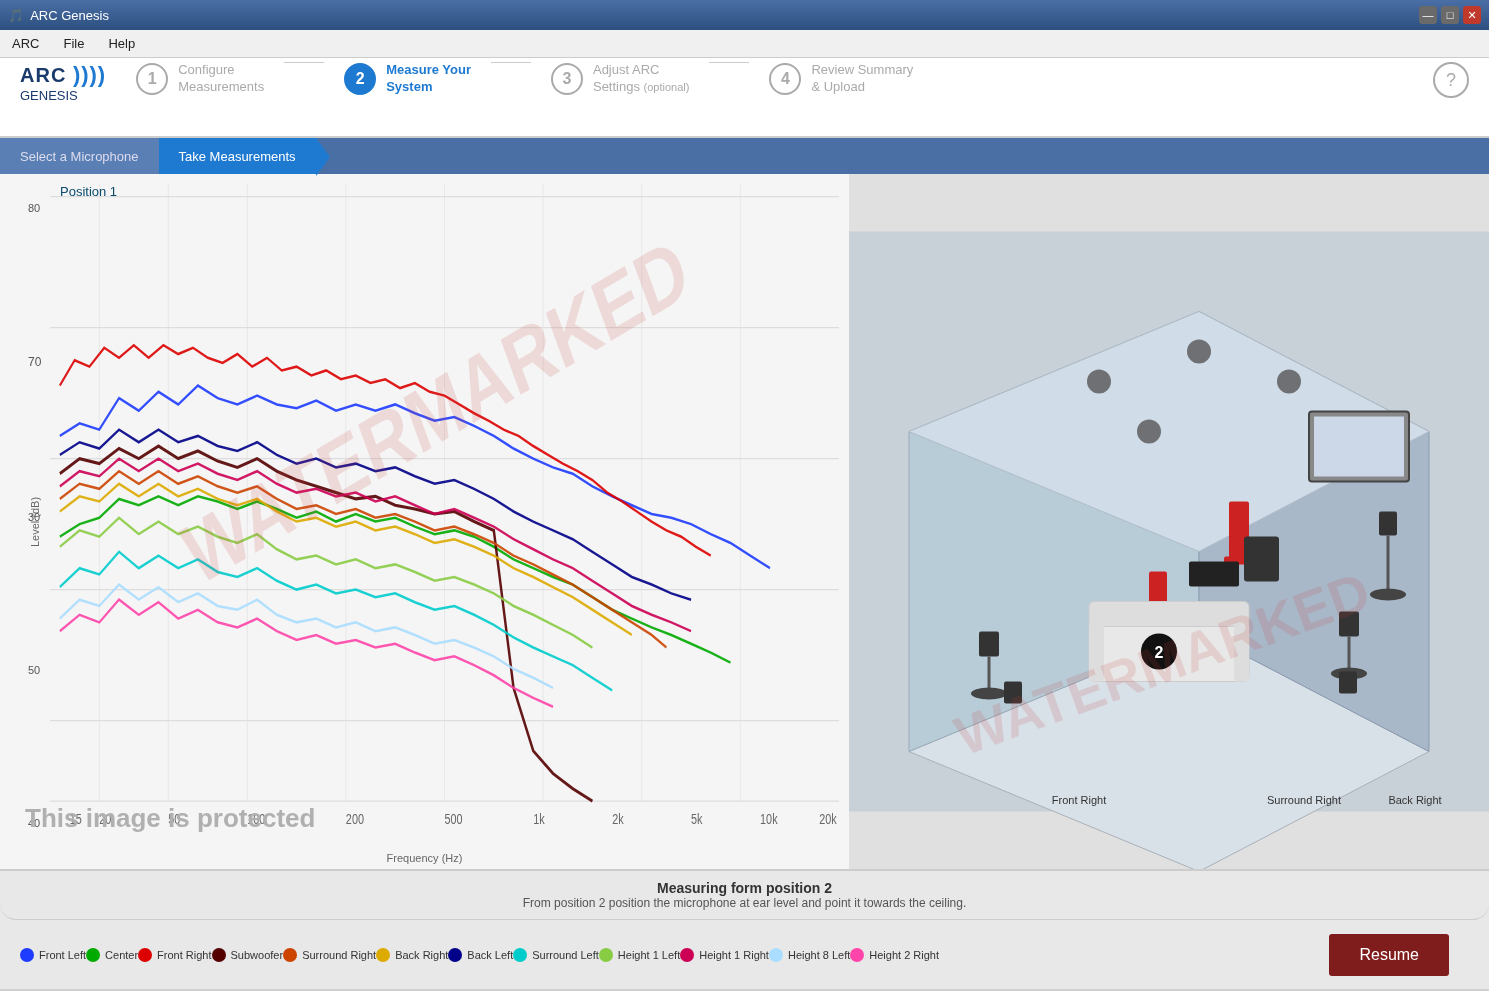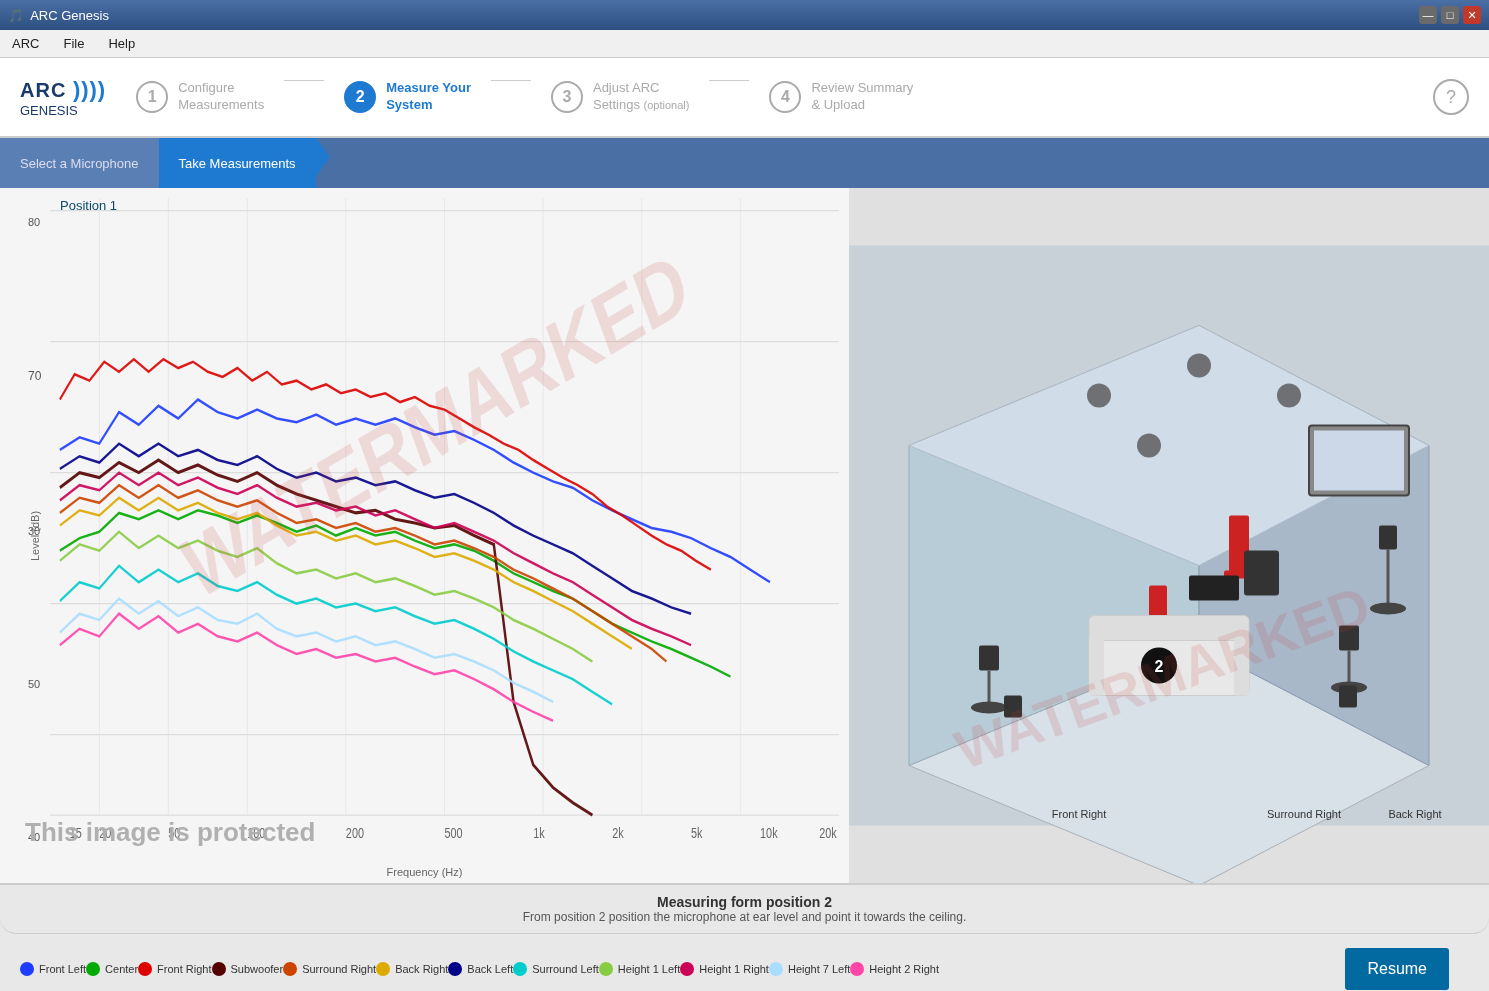--- a/index.html
+++ b/index.html
@@ -25,21 +25,21 @@
     #menubar {
       width: 100%; height: 28px; background: #f0f0f0;
       display: flex; align-items: center; padding: 0 8px; gap: 16px;
       border-bottom: 1px solid #ccc;
     }
     .menu-item { font-size: 13px; cursor: pointer; color: #222; padding: 2px 4px; }
 
     
     #stepbar {
       width: 100%; height: 80px; background: white;
-      display: flex; align-items: center; padding: 4px 20px;
+      display: flex; align-items: flex-start; padding: 4px 20px;
       border-bottom: 2px solid #ccc; position: relative;
     }
     #arc-logo {
       display: flex; align-items: center; gap: 4px; margin-right: 30px;
     }
     .arc-text { font-size: 20px; font-weight: bold; color: #1a3a6b; letter-spacing: 1px; }
     .arc-sub { font-size: 13px; color: #1a3a6b; }
     .steps { display: flex; gap: 20px; flex: 1; }
     .step { display: flex; align-items: center; gap: 10px; }
     .step-num {
@@ -52,21 +52,21 @@
     .step-label.active { color: #1e7ad1; font-weight: bold; }
     .step-divider { width: 40px; height: 1px; background: #ccc; }
     .help-btn {
       width: 36px; height: 36px; border-radius: 50%; border: 2px solid #aaa;
       display: flex; align-items: center; justify-content: center;
       font-size: 18px; color: #aaa; cursor: pointer; margin-left: auto;
     }
 
     
     #subnav {
-      width: 100%; height: 50px; background: #4a6fa5;
+      width: 100%; height: 36px; background: #4a6fa5;
       display: flex; align-items: stretch;
     }
     .subnav-item {
       display: flex; align-items: center; padding: 0 20px; font-size: 13px; color: #dde;
       cursor: pointer; position: relative; gap: 0;
     }
     .subnav-item.active {
       background: #1e7ad1; color: white;
     }
     .subnav-item.active::after {
@@ -359,21 +359,21 @@
       <div class="legend-item">
         <div class="legend-dot" style="background:#88cc44;"></div>
         <span>Height 1 Left</span>
       </div>
       <div class="legend-item">
         <div class="legend-dot" style="background:#cc0055;"></div>
         <span>Height 1 Right</span>
       </div>
       <div class="legend-item">
         <div class="legend-dot" style="background:#aaddff;"></div>
-        <span>Height 7 Left</span>
+        <span>Height 8 Left</span>
       </div>
       <div class="legend-item">
         <div class="legend-dot" style="background:#ff44aa;"></div>
         <span>Height 2 Right</span>
       </div>
-      <button id="resume-btn" style="margin-left: auto; background: #0369a1; color: white; border: none; padding: 12px 22px; font-size: 16px; cursor: pointer; border-radius: 3px; align-self: center; margin-right: 20px; flex-shrink: 0;">Resume</button>
+      <button id="resume-btn" style="margin-left: auto; background: #7f1d1d; color: white; border: none; padding: 12px 30px; font-size: 16px; cursor: pointer; border-radius: 3px; align-self: center; margin-right: 20px; flex-shrink: 0;">Resume</button>
     </div>
 </div>
 
 </body></html>

